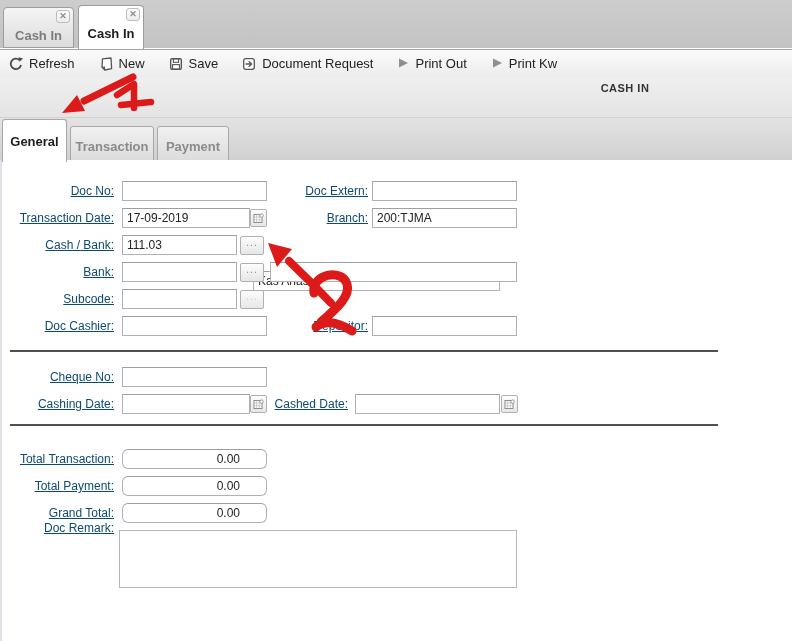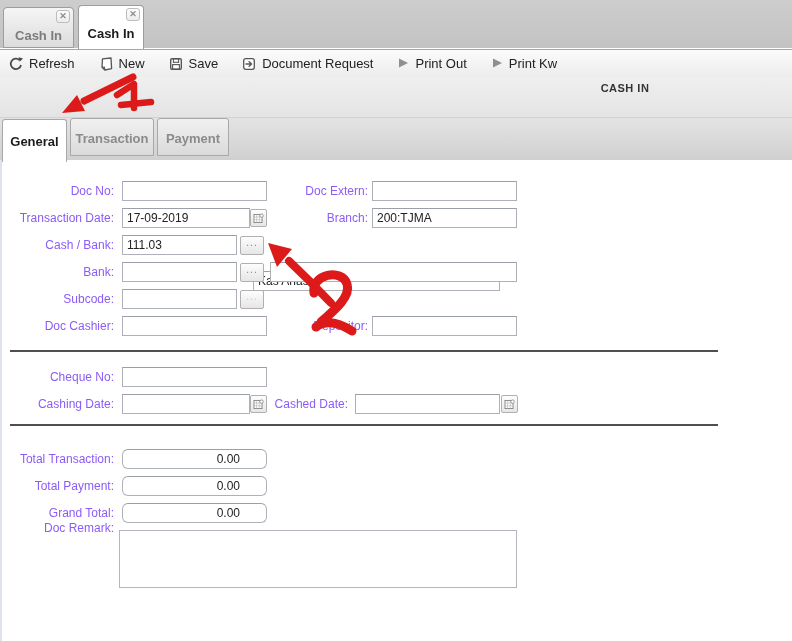--- a/index.html
+++ b/index.html
@@ -37,28 +37,28 @@
   .title-module{font-size:11px;font-weight:bold;color:#333;letter-spacing:.5px;}
   .title-status{font-size:17px;font-weight:bold;color:#c41414;letter-spacing:.5px;margin-top:1px;}
   
   .subtab-strip{position:absolute;left:0;top:118px;width:792px;height:42px;
     background:linear-gradient(#e3e3e3,#d0d0d0);}
   .stab{position:absolute;box-sizing:border-box;border:1px solid #a8a8a8;
     border-radius:3px 3px 0 0;font-size:13px;font-weight:bold;text-align:center;cursor:pointer;}
   .stab.active{left:2px;top:1px;width:65px;height:43px;background:#ffffff;
     border-bottom:none;color:#1c1c1c;z-index:3;padding-top:14px;}
   .stab.inactive{background:linear-gradient(#f1f1f1,#dadada);color:#8b8b8b;
-    top:0;height:38px;padding-top:12px;}
+    top:8px;height:38px;padding-top:12px;}
   .stab.t2{left:70px;width:84px;}
   .stab.t3{left:157px;width:72px;}
   
   .content{position:absolute;left:0;top:160px;width:792px;height:481px;
     background:#ffffff;border-left:2px solid #dde3e9;box-sizing:border-box;}
   
-  .flabel{position:absolute;width:110px;text-align:right;font-size:12px;color:#8b5cf6;}
+  .flabel{position:absolute;width:110px;text-align:right;font-size:12px;color:#0c4a6e;text-decoration:underline;}
   .flabel.r{width:120px;}
   .finput{position:absolute;box-sizing:border-box;height:20px;
     border:1px solid #aeb2b8;border-top-color:#9aa0a6;background:#fff;
     font-family:"Liberation Sans",sans-serif;font-size:12px;color:#222;
     padding:2px 4px;outline:none;}
   .finput.num{text-align:right;padding-right:26px;border-radius:6px;}
   .ftextarea{position:absolute;box-sizing:border-box;
     border:1px solid #b4b8be;background:#fff;resize:none;outline:none;
     font-family:"Liberation Sans",sans-serif;font-size:12px;color:#222;padding:2px 4px;}
   .mini-btn{position:absolute;box-sizing:border-box;

